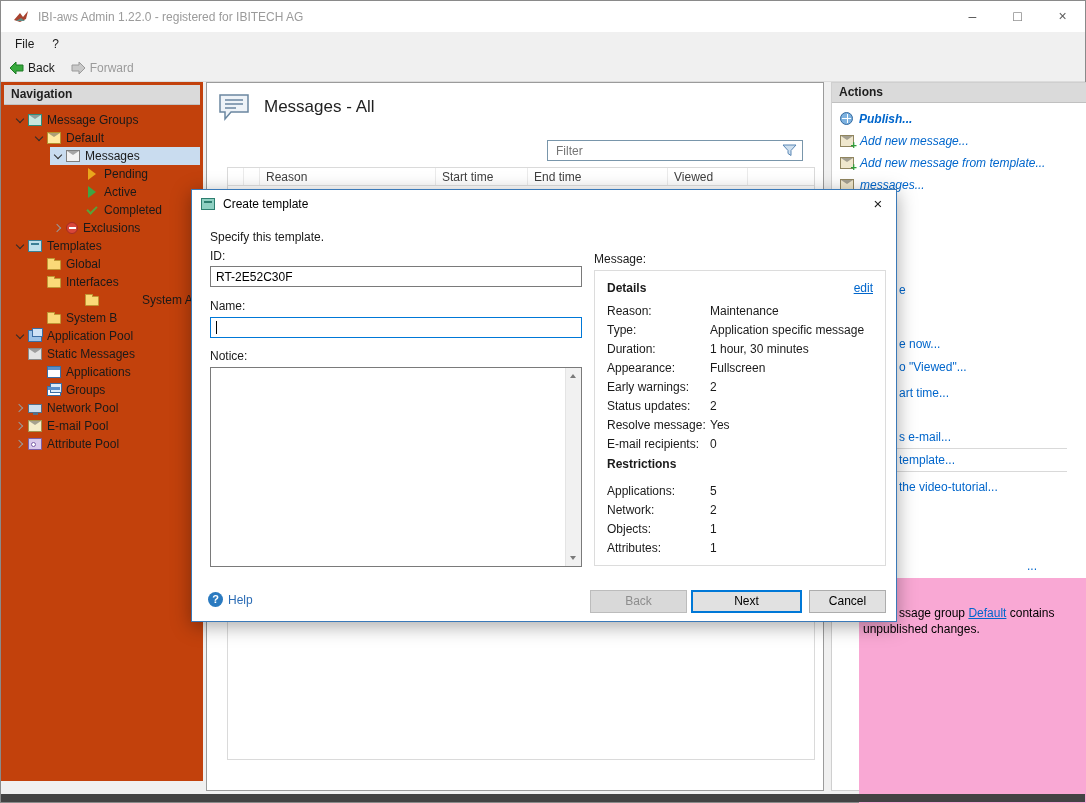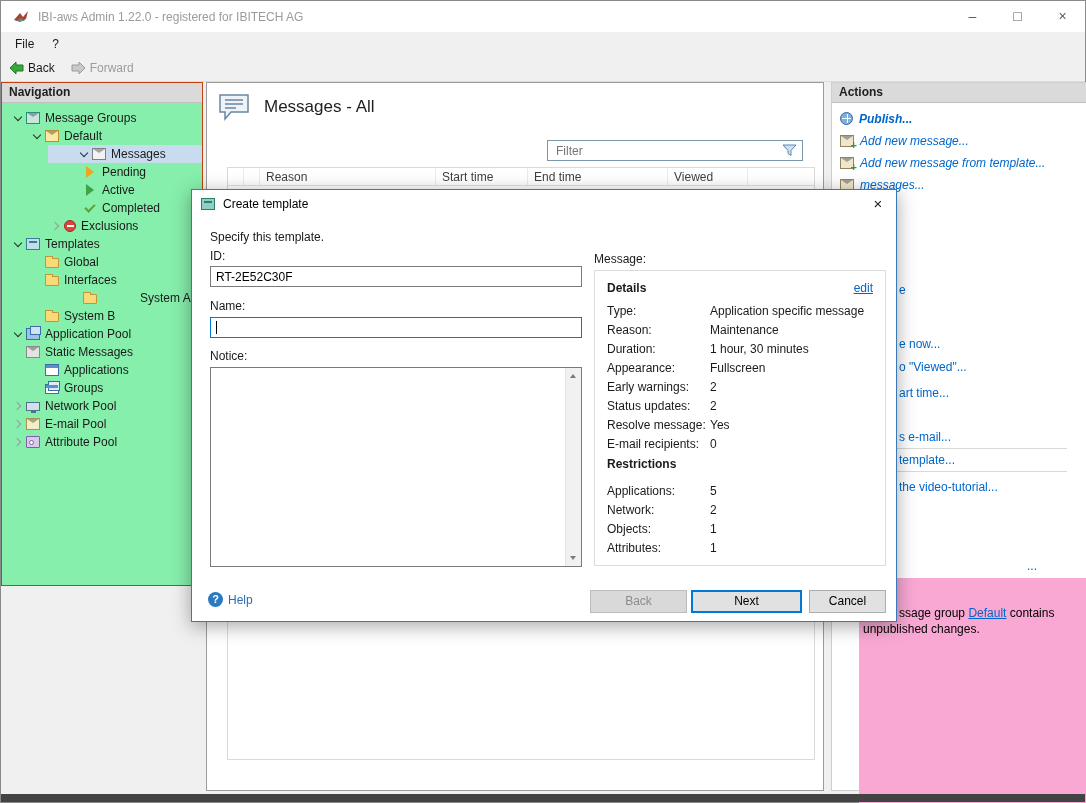--- a/index.html
+++ b/index.html
@@ -16,30 +16,30 @@
 
   
   .menubar { position:absolute; left:0; top:31px; right:0; height:23px; background:#f0f0f0; display:flex; align-items:center; }
   .menu-item { padding:3px 9px; color:#1a1a1a; }
   .toolbar { position:absolute; left:0; top:54px; right:0; height:27px; background:#f0f0f0; border-bottom:1px solid #dcdcdc; display:flex; align-items:center; }
   .tbtn { display:flex; align-items:center; gap:4px; padding:2px 8px; }
   .tbtn.disabled span { color:#9b9b9b; }
 
   
   .panel-header { height:20px; background:#dadada; border-bottom:1px solid #c0c0c0; font-weight:bold; color:#1e1e1e; line-height:19px; padding-left:7px; }
-  .nav-panel { position:absolute; left:0; top:81px; width:202px; height:504px; background:#86efac; border:1px solid #c2410c; }
+  .nav-panel { position:absolute; left:0; top:81px; width:202px; height:699px; background:#c2410c; border:3px solid #c2410c; }
   .main-panel { position:absolute; left:205px; top:81px; width:618px; height:709px; background:#fff; border:1px solid #9b9b9b; }
   .actions-panel { position:absolute; left:830px; top:81px; width:256px; height:709px; background:#fff; border:1px solid #cfcfcf; }
   .bottom-strip { position:absolute; left:0; right:0; bottom:0; height:8px; background:#434343; }
 
   
   .tree { padding-top:6px; }
   .trow { display:flex; height:18px; align-items:flex-end; }
   .trow-inner { display:flex; align-items:center; flex:1; height:18px; }
-  .trow.selected .trow-inner { background:#c9dcef;padding-left:28px; }
+  .trow.selected .trow-inner { background:#c9dcef; }
   .tlabel { white-space:nowrap; }
   .chev { width:16px; height:16px; flex:none; position:relative; }
   .chev.expanded::before { content:""; position:absolute; left:5px; top:4px; width:5px; height:5px; border-right:1.5px solid #2b2b2b; border-bottom:1.5px solid #2b2b2b; transform:rotate(45deg); }
   .chev.collapsed::before { content:""; position:absolute; left:4px; top:5px; width:5px; height:5px; border-right:1.5px solid #9a9a9a; border-bottom:1.5px solid #9a9a9a; transform:rotate(-45deg); }
 
   
   .ic { display:inline-block; width:14px; height:12px; margin-right:5px; position:relative; flex:none; }
   .message-groups-icon::before,.message-group-icon::before,.messages-icon::before,.static-messages-icon::before,
   .email-pool-icon::before,.add-message-icon::before,.add-from-template-icon::before,.messages-action-icon::before {
     content:""; position:absolute; left:0; top:0; width:0; height:0;
@@ -402,26 +402,26 @@
         <div class="sb-btn sb-down"></div>
       </div>
     </div>
 
     <div class="flabel" style="left:402px; top:62px">Message:</div>
     <div class="details-panel">
       <div class="details-head">Details</div>
       <div class="edit-link">edit</div>
       <div class="drows drows-main">
           <div class="drow">
+            <span class="dlab">Reason:</span>
+            <span class="dval">Maintenance</span>
+          </div>
+          <div class="drow">
             <span class="dlab">Type:</span>
             <span class="dval">Application specific message</span>
-          </div>
-          <div class="drow">
-            <span class="dlab">Reason:</span>
-            <span class="dval">Maintenance</span>
           </div>
           <div class="drow">
             <span class="dlab">Duration:</span>
             <span class="dval">1 hour, 30 minutes</span>
           </div>
           <div class="drow">
             <span class="dlab">Appearance:</span>
             <span class="dval">Fullscreen</span>
           </div>
           <div class="drow">

